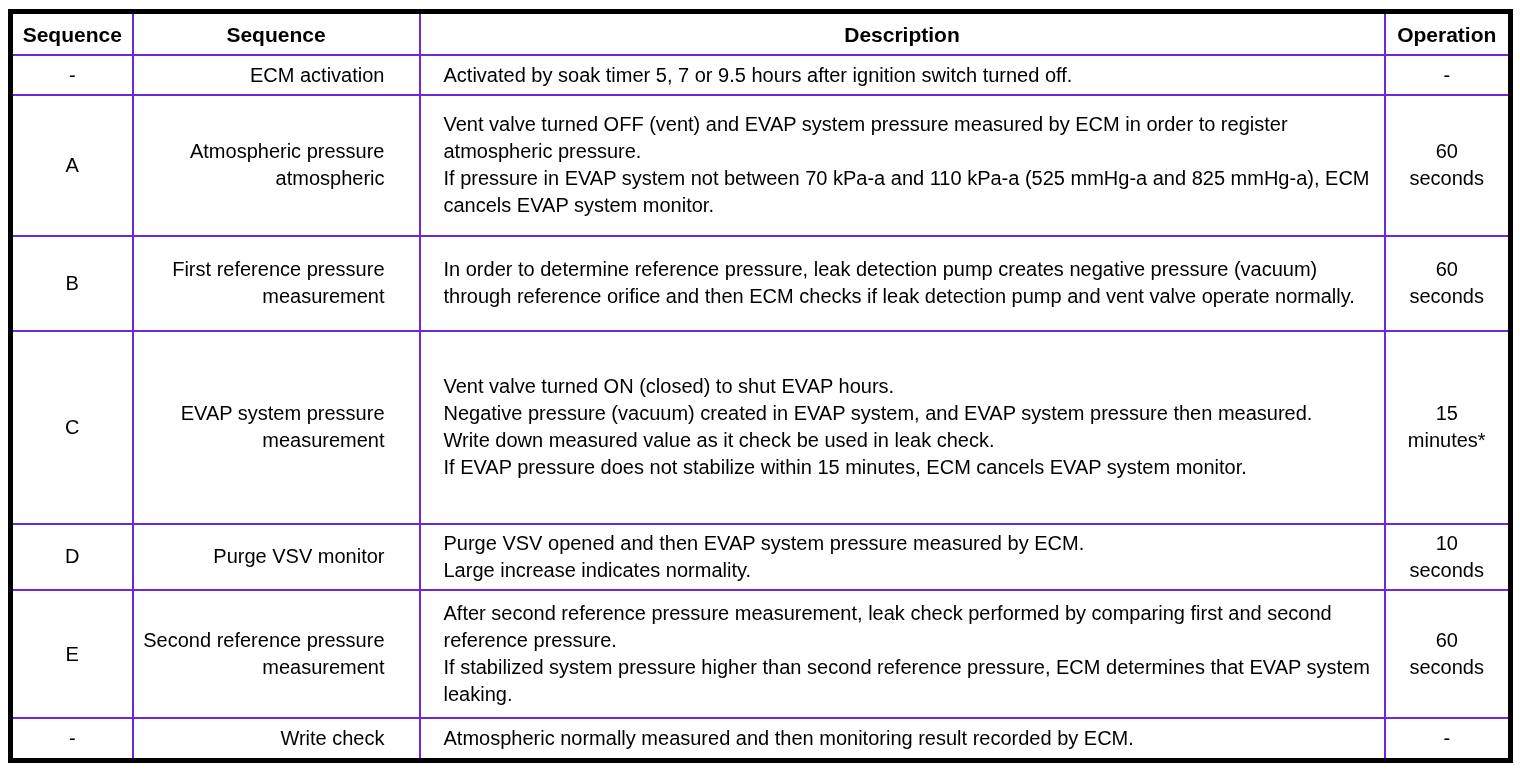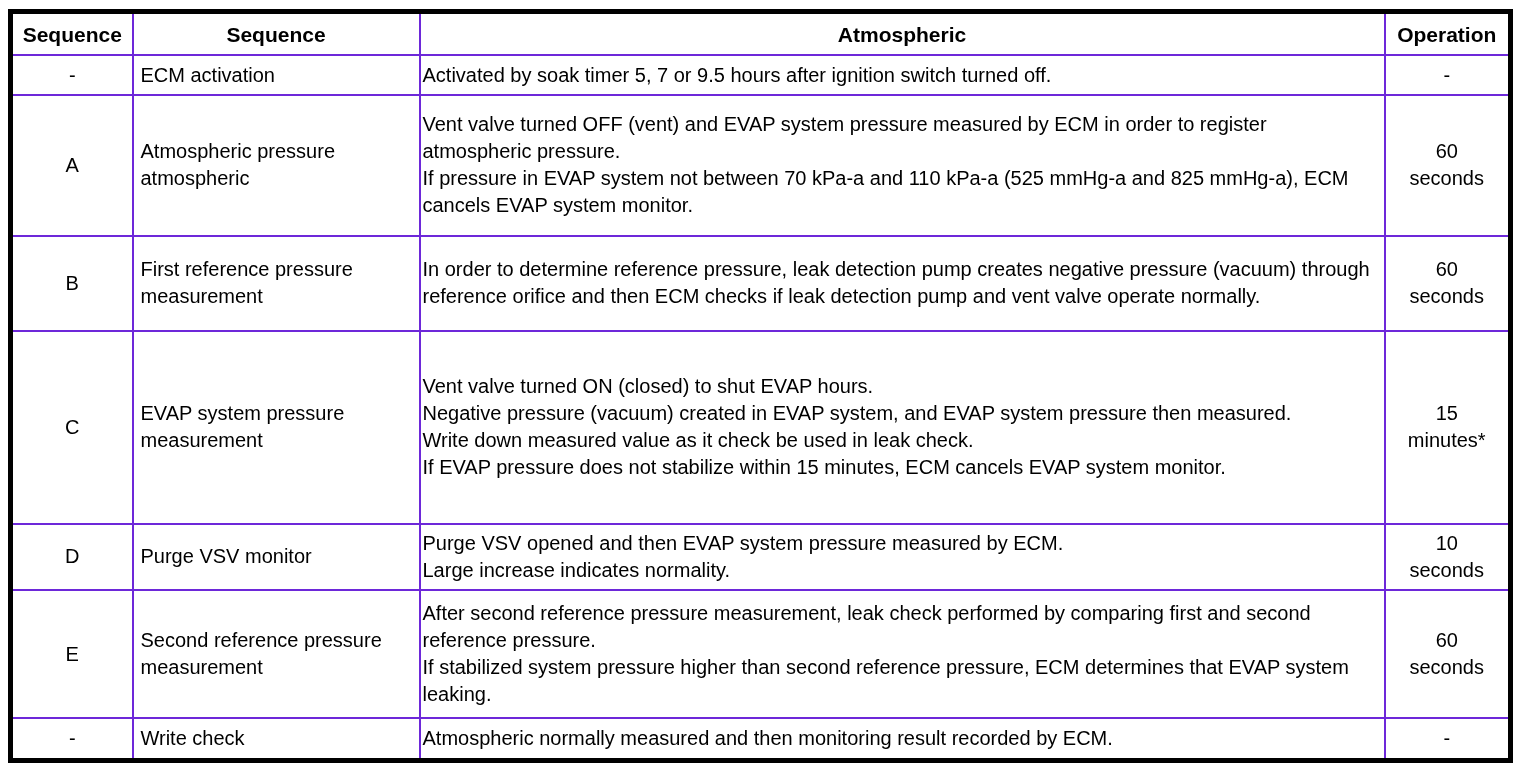--- a/index.html
+++ b/index.html
@@ -40,29 +40,29 @@
     text-align: center;
     font-size: 21px;
     padding: 3px 2px;
     height: 34px;
   }
   td.seq {
     text-align: center;
     padding: 4px 2px;
   }
   td.op {
-    text-align: left;
+    text-align: right;
     padding: 4px 4px 4px 7px;
   }
   td.op .op-inner {
     max-width: 244px;
   }
   td.desc {
     text-align: left;
-    padding: 4px 6px 4px 2px;
+    padding: 4px 6px 4px 23px;
   }
   td.dur {
     text-align: center;
     padding: 4px 2px;
   }
   td.dur .dur-inner {
     max-width: 92px;
     margin: 0 auto;
   }
   
@@ -81,21 +81,21 @@
   <colgroup>
     <col class="c-seq">
       <col class="c-op">
       <col class="c-desc">
       <col class="c-dur">
   </colgroup>
   <thead>
     <tr>
       <th>Sequence</th>
       <th>Sequence</th>
-      <th>Atmospheric</th>
+      <th>Description</th>
       <th>Operation</th>
     </tr>
   </thead>
   <tbody>
 
     <tr>
       <td class="seq">-</td>
       <td class="op">
         <div class="op-inner">ECM activation</div>
       </td>

